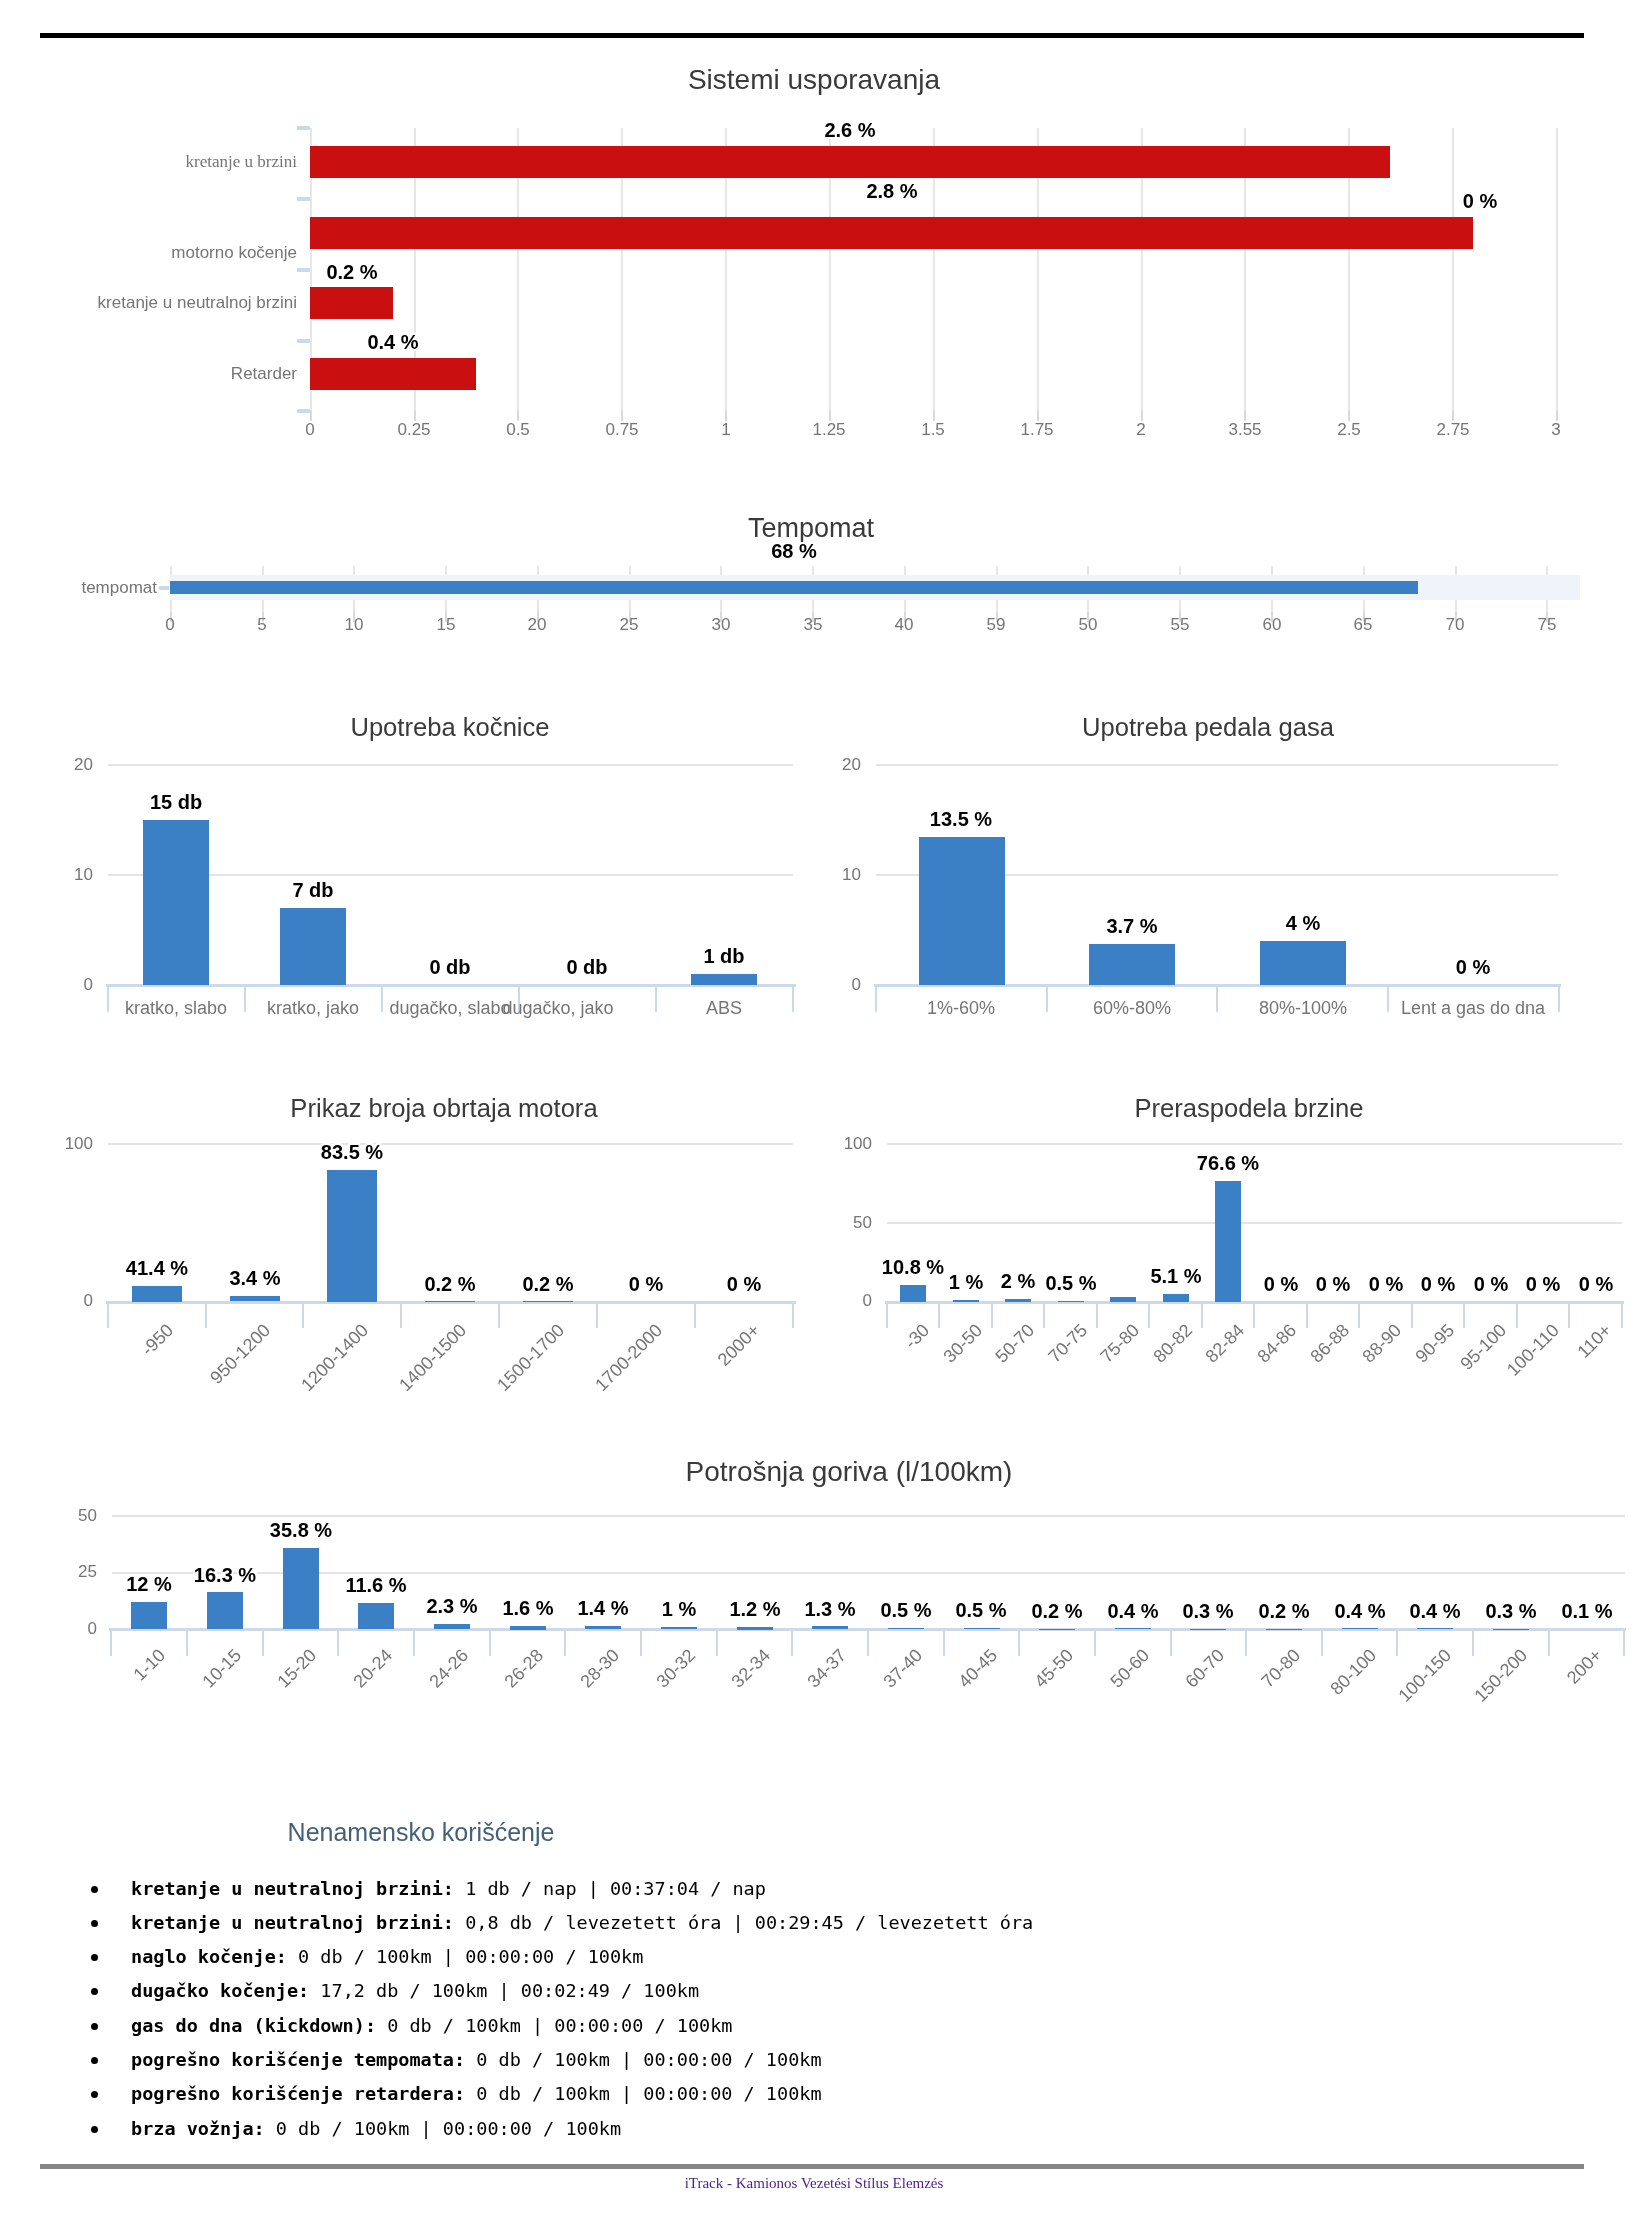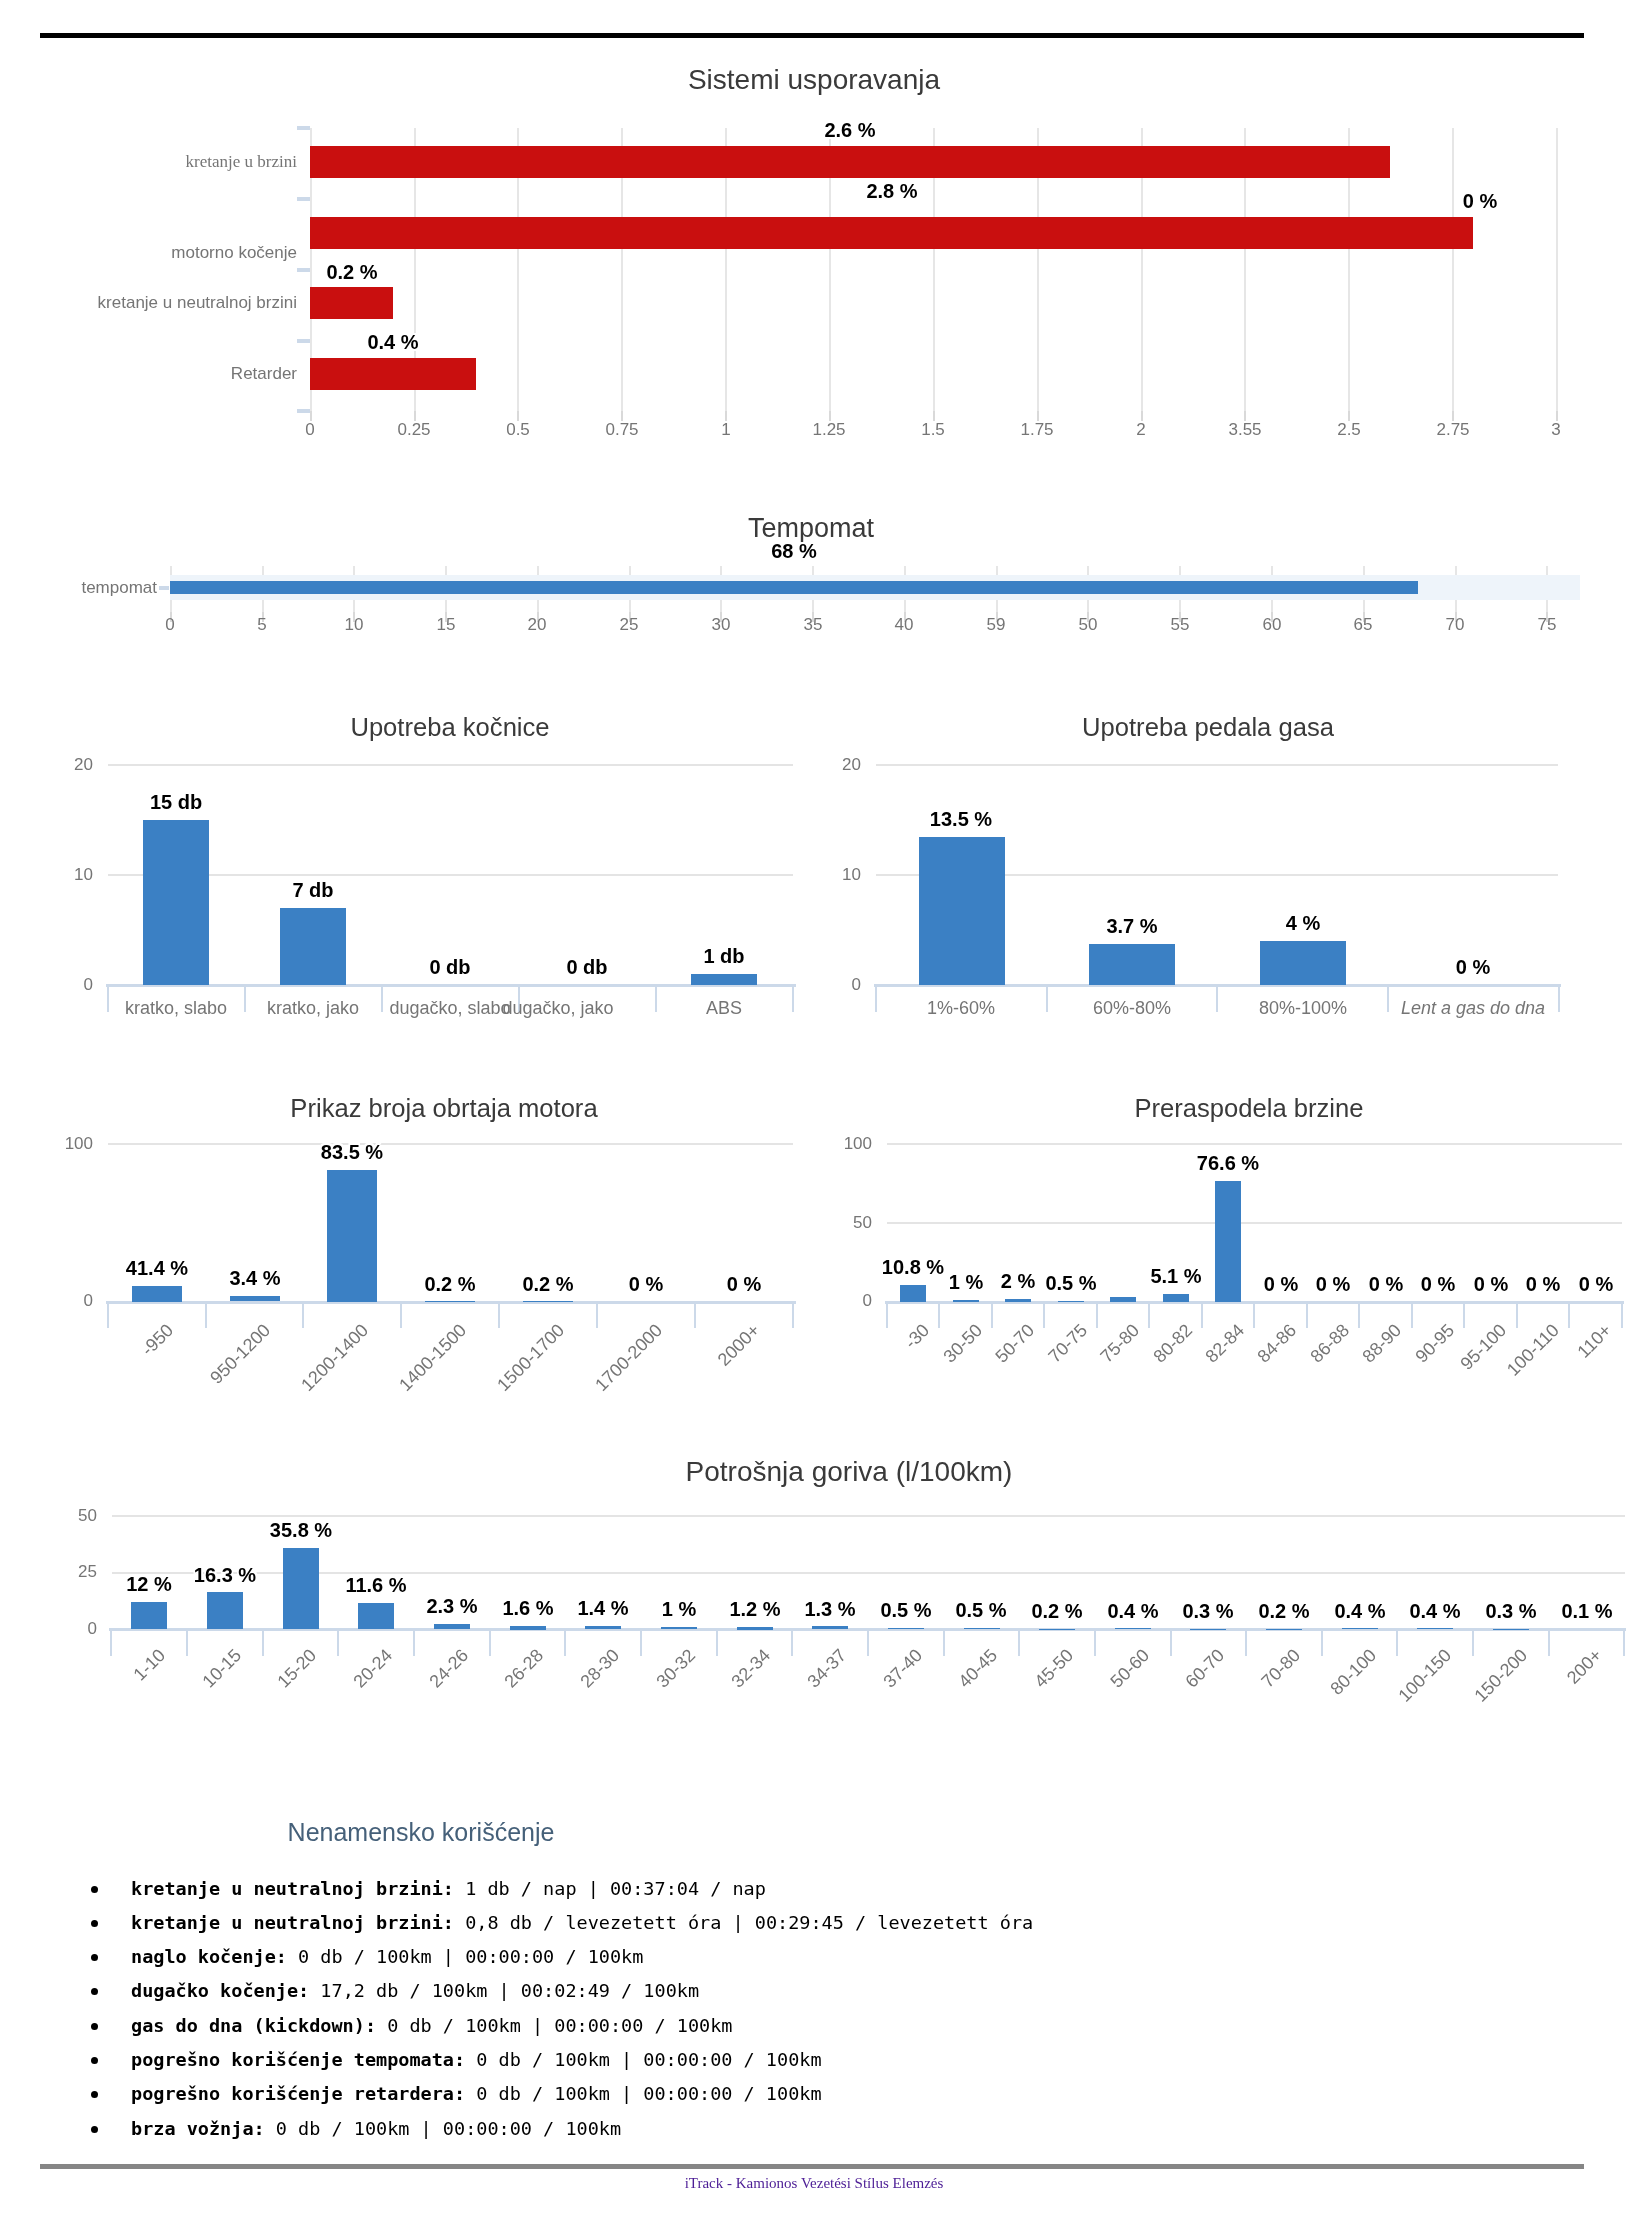--- a/index.html
+++ b/index.html
@@ -195,21 +195,21 @@
       <div class="bar" style="left: 919px; top: 837px; width: 86px; height: 148px; background: rgb(59, 128, 196);"></div>
       <div class="vlabel center" style="left: 961px; bottom: 1396px;">13.5 %</div>
       <div class="catlbl center" style="left: 961px; top: 998px;">1%-60%</div>
       <div class="bar" style="left: 1089px; top: 944px; width: 86px; height: 41px; background: rgb(59, 128, 196);"></div>
       <div class="vlabel center" style="left: 1132px; bottom: 1289px;">3.7 %</div>
       <div class="catlbl center" style="left: 1132px; top: 998px;">60%-80%</div>
       <div class="bar" style="left: 1260px; top: 941px; width: 86px; height: 44px; background: rgb(59, 128, 196);"></div>
       <div class="vlabel center" style="left: 1303px; bottom: 1292px;">4 %</div>
       <div class="catlbl center" style="left: 1303px; top: 998px;">80%-100%</div>
       <div class="vlabel center" style="left: 1473px; bottom: 1248px;">0 %</div>
-      <div class="catlbl center" style="left: 1473px; top: 998px; font-style: italic;">Lent a gas do dna</div>
+      <div class="catlbl center" style="left: 1473px; top: 998px;">Lent a gas do dna</div>
     </div>
   <div class="chart-layer">
       <div class="ctitle" style="left: 444px; top: 1094px; font-size: 25.6px;">Prikaz broja obrtaja motora</div>
       <div class="gridh" style="left: 108px; top: 1143px; width: 685px;"></div>
       <div class="ticklbl" style="top: 1291px; right: 1552px;">0</div>
       <div class="ticklbl" style="top: 1134px; right: 1552px;">100</div>
       <div class="axis" style="left: 106px; top: 1301px; width: 690px; height: 2.7px;"></div>
       <div class="axis" style="left: 107px; top: 1303px; width: 2.2px; height: 24.5px;"></div>
       <div class="axis" style="left: 205px; top: 1303px; width: 2.2px; height: 24.5px;"></div>
       <div class="axis" style="left: 302px; top: 1303px; width: 2.2px; height: 24.5px;"></div>

